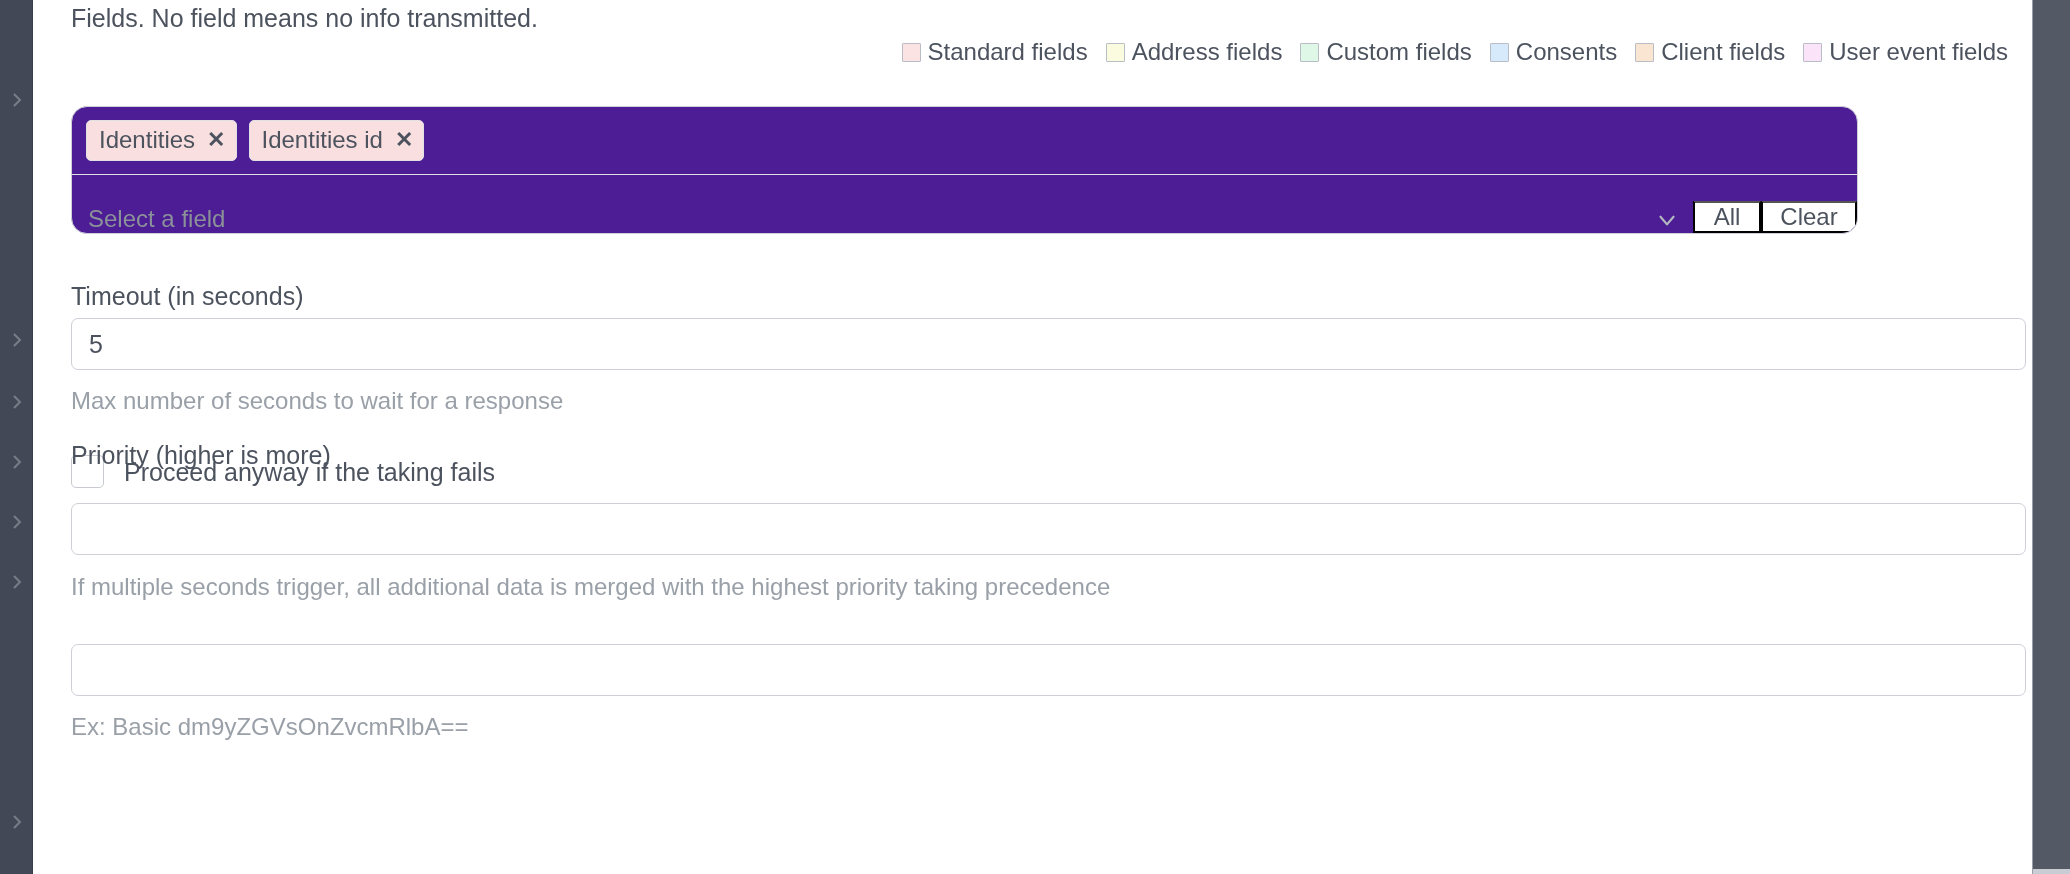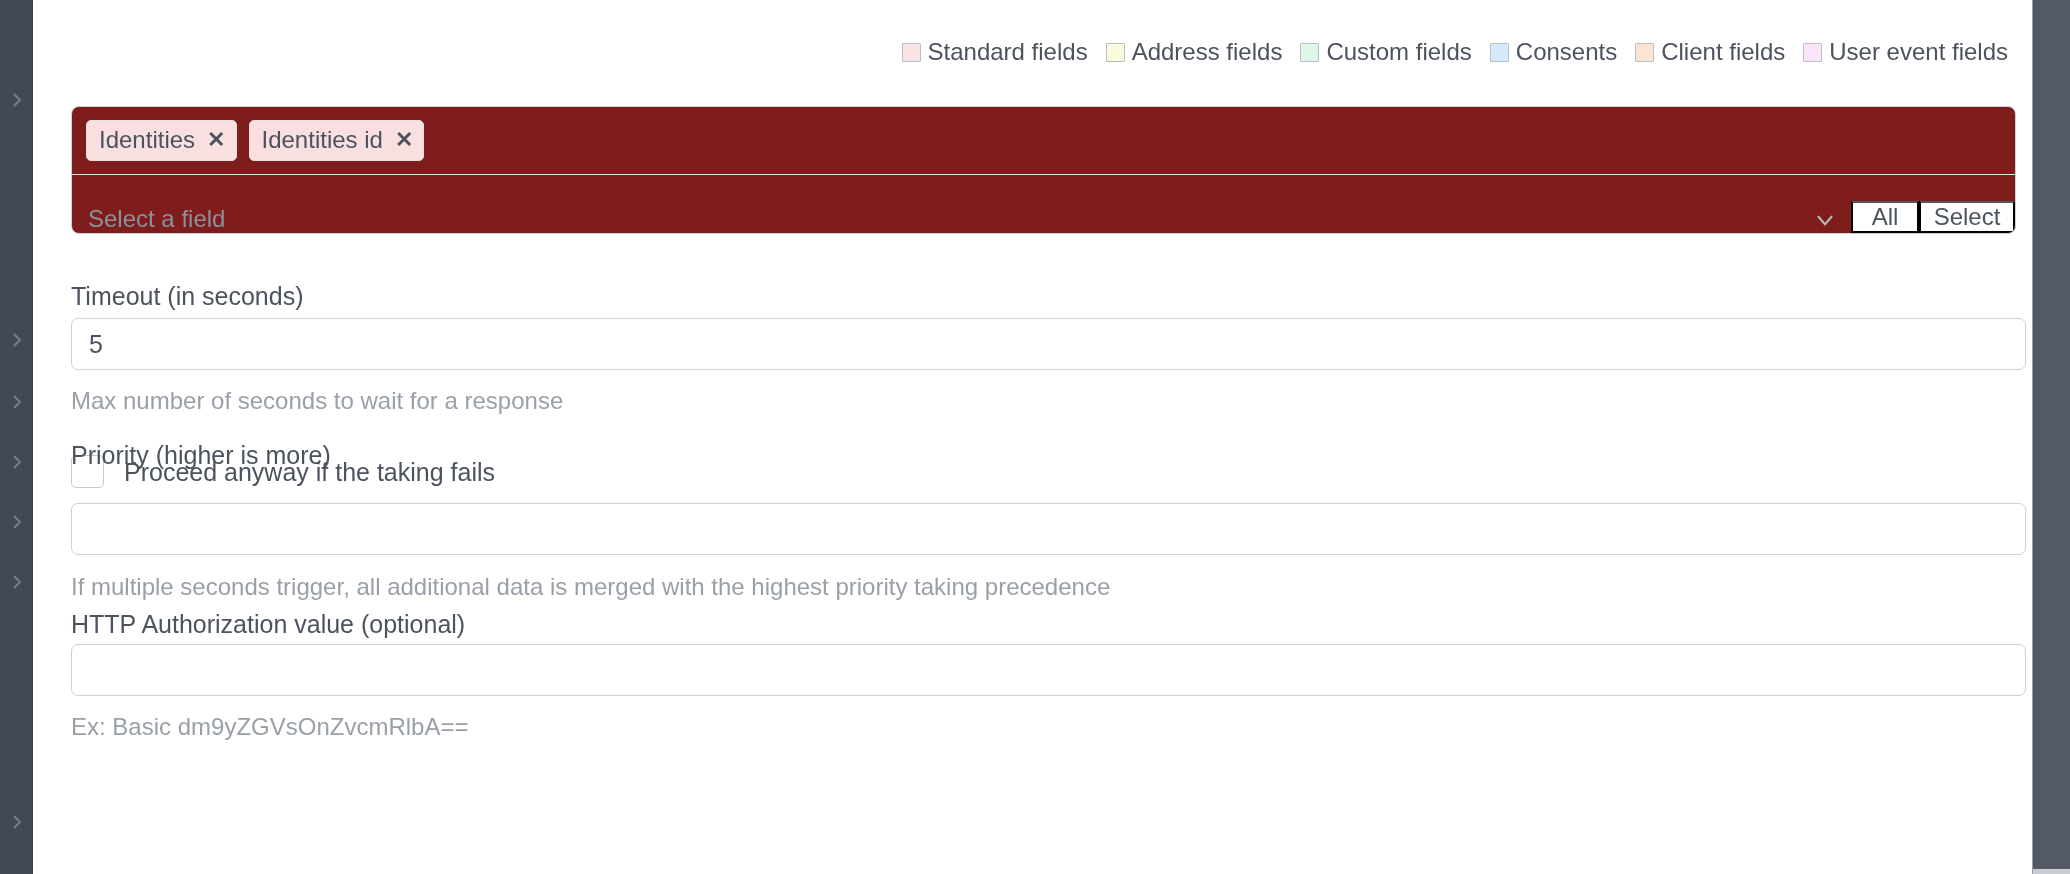--- a/index.html
+++ b/index.html
@@ -92,24 +92,24 @@
     width: 19px; height: 19px;
     border: 1px solid #b9bec6;
     border-radius: 1px;
     flex: none;
   }
 
   
   .combo {
     position: absolute;
     left: 38px; top: 106px;
-    width: 1945px;
+    width: 1787px;
     border: 1px solid #cdd0d6;
-    border-radius: 8px;
-    background: #7f1d1d;
+    border-radius: 16px;
+    background: #4c1d95;
     overflow: hidden;
   }
   .combo-tags {
     min-height: 62px;
     padding: 13px 14px;
     display: flex;
     align-items: center;
     gap: 12px;
     border-bottom: 1px solid #dfe1e5;
   }
@@ -285,20 +285,21 @@
     </span>
     <span class="rail-chev" style="top:812px">
       <svg width="20" height="20" viewBox="0 0 20 20" fill="none" stroke="#cfd2d8" stroke-width="2">
           <path d="M7 4 L13 10 L7 16"></path>
         </svg>
     </span>
   </div>
 
   <div class="content">
 
+    <div class="intro-text">Fields. No field means no info transmitted.</div>
 
     <div class="legend">
       <div class="legend-item">
         <span class="legend-swatch" style="background:#fbe3e3"></span>
         <span>Standard fields</span>
       </div>
       <div class="legend-item">
         <span class="legend-swatch" style="background:#fbfbe0"></span>
         <span>Address fields</span>
       </div>
@@ -333,38 +334,37 @@
       </div>
       <div class="combo-row">
         <input class="combo-input" type="text" placeholder="Select a field" style="">
         <span class="combo-sep"></span>
         <span class="combo-chev">
           <svg width="26" height="26" viewBox="0 0 24 24" fill="none" stroke="#b4b9c0" stroke-width="2" stroke-linecap="round" stroke-linejoin="round">
               <path d="M6 9 L12 16 L18 9"></path>
             </svg>
         </span>
         <button class="combo-btn">All</button>
-        <button class="combo-btn wide">Select</button>
+        <button class="combo-btn wide">Clear</button>
       </div>
     </div>
 
     <label class="field-label" id="timeout-label">Timeout (in seconds)</label>
     <input class="text-input" id="timeout-input" type="text" value="5" style="">
     <div class="field-help" id="timeout-help">Max number of seconds to wait for a response</div>
 
     <div class="checkrow">
       <span class="checkbox"></span>
       <span class="checkrow-label">Proceed anyway if the taking fails</span>
     </div>
 
     <label class="field-label" id="priority-label">Priority (higher is more)</label>
     <input class="text-input" id="priority-input" type="text" value="" style="">
     <div class="field-help" id="priority-help">If multiple seconds trigger, all additional data is merged with the highest priority taking precedence</div>
 
-    <label class="field-label" id="auth-label">HTTP Authorization value (optional)</label>
     <input class="text-input" id="auth-input" type="text" value="" style="">
     <div class="field-help" id="auth-help">Ex: Basic dm9yZGVsOnZvcmRlbA==</div>
 
   </div>
 
   <div class="rail-right"></div>
 
 </div>
 
 </body></html>

